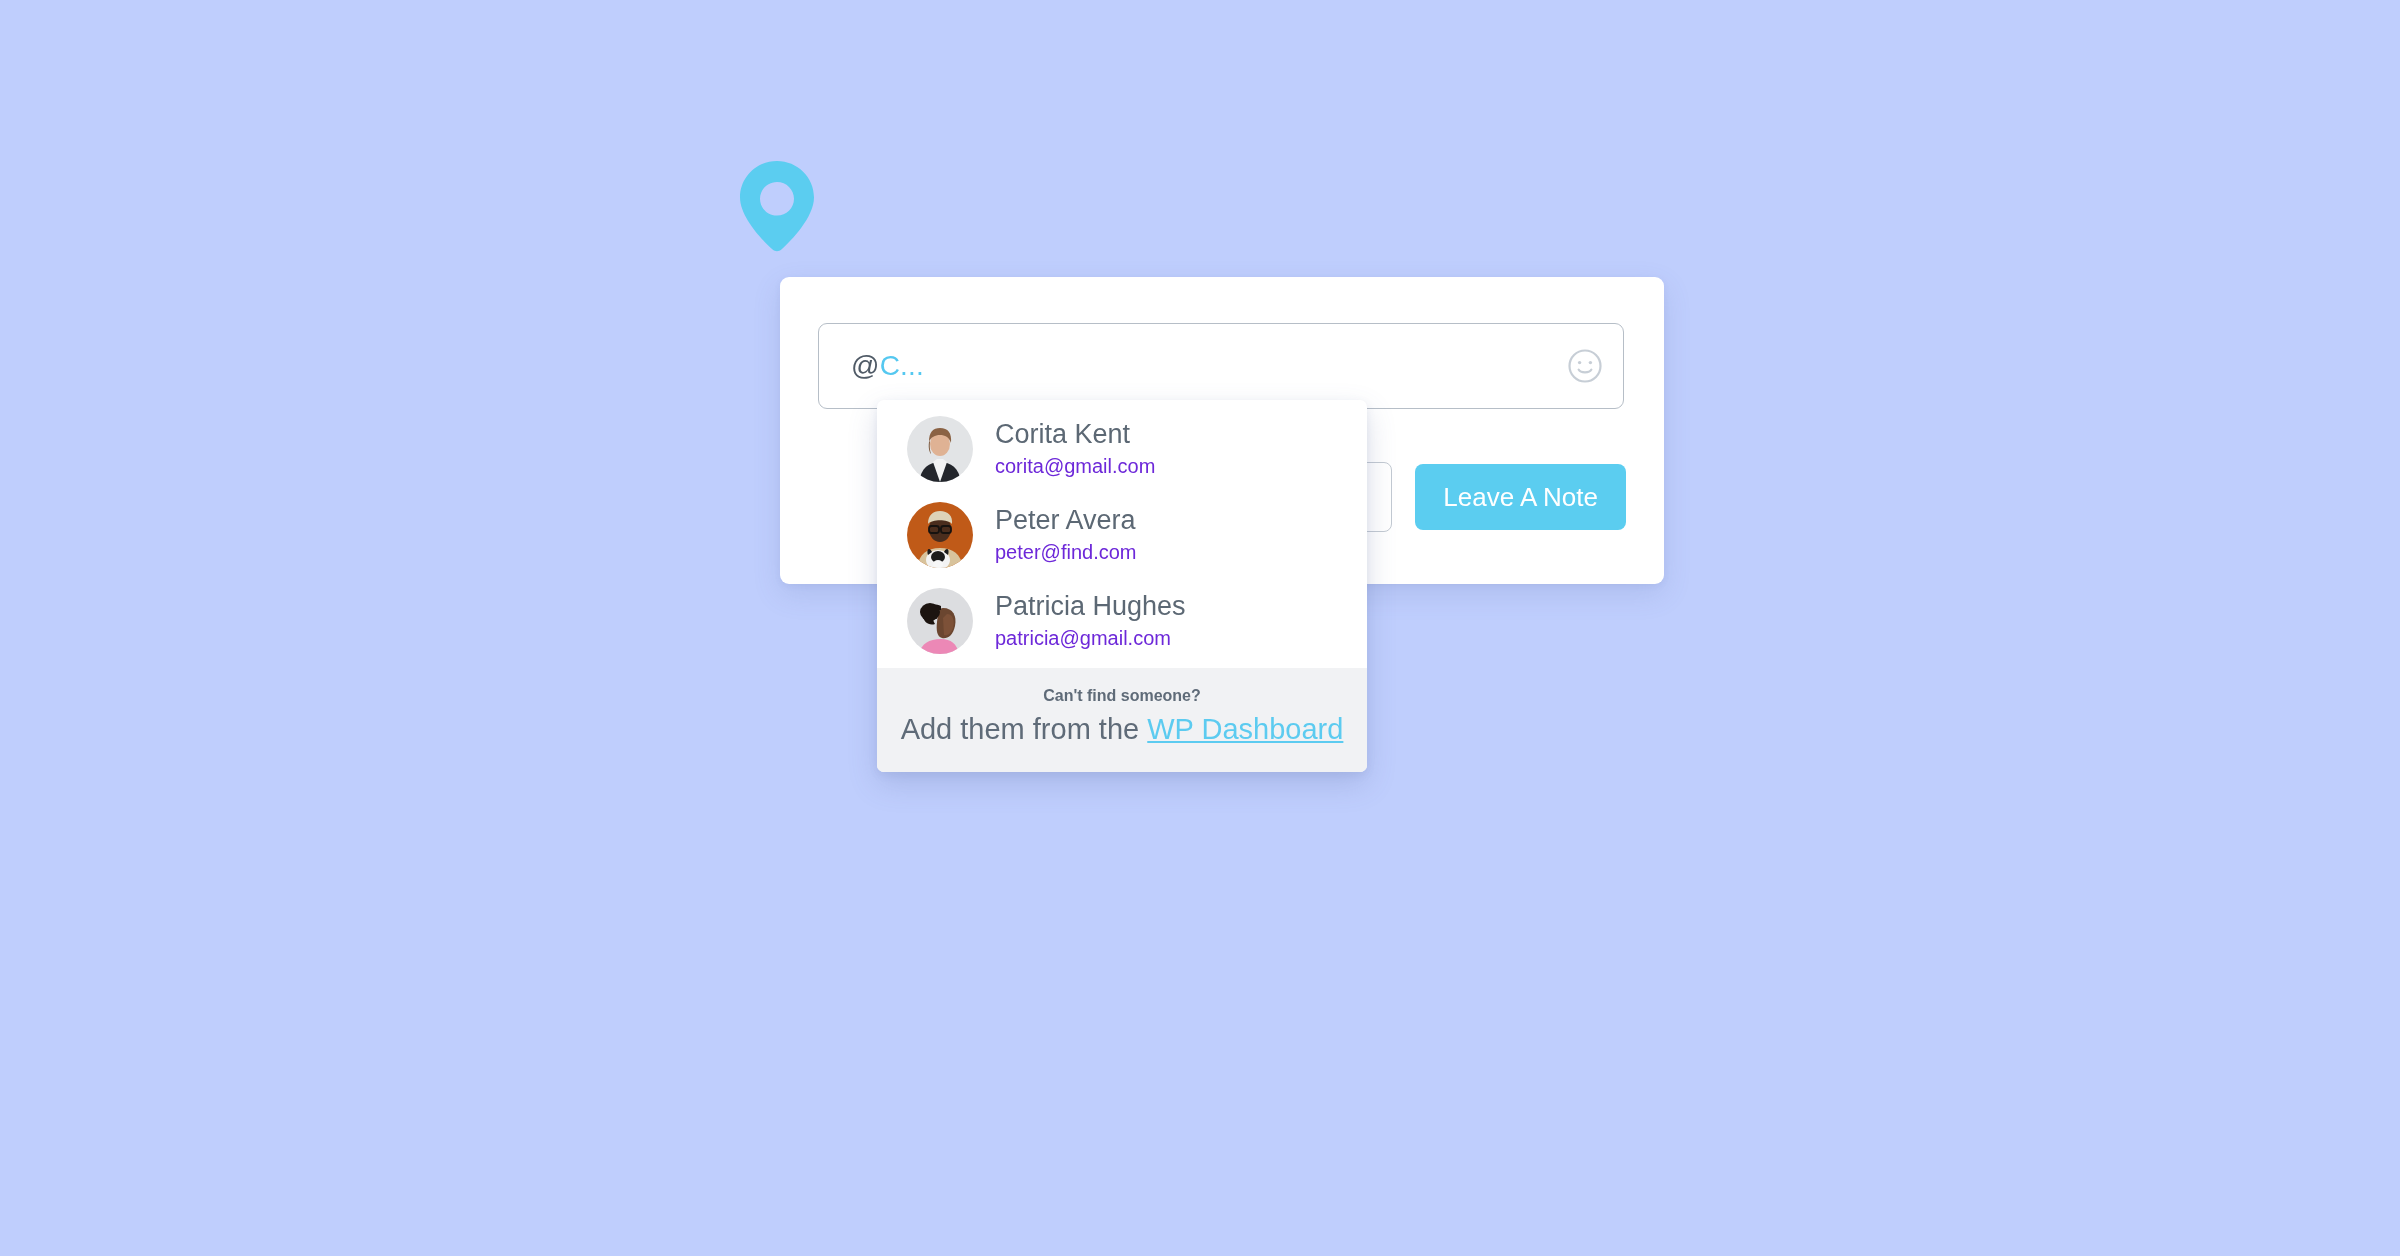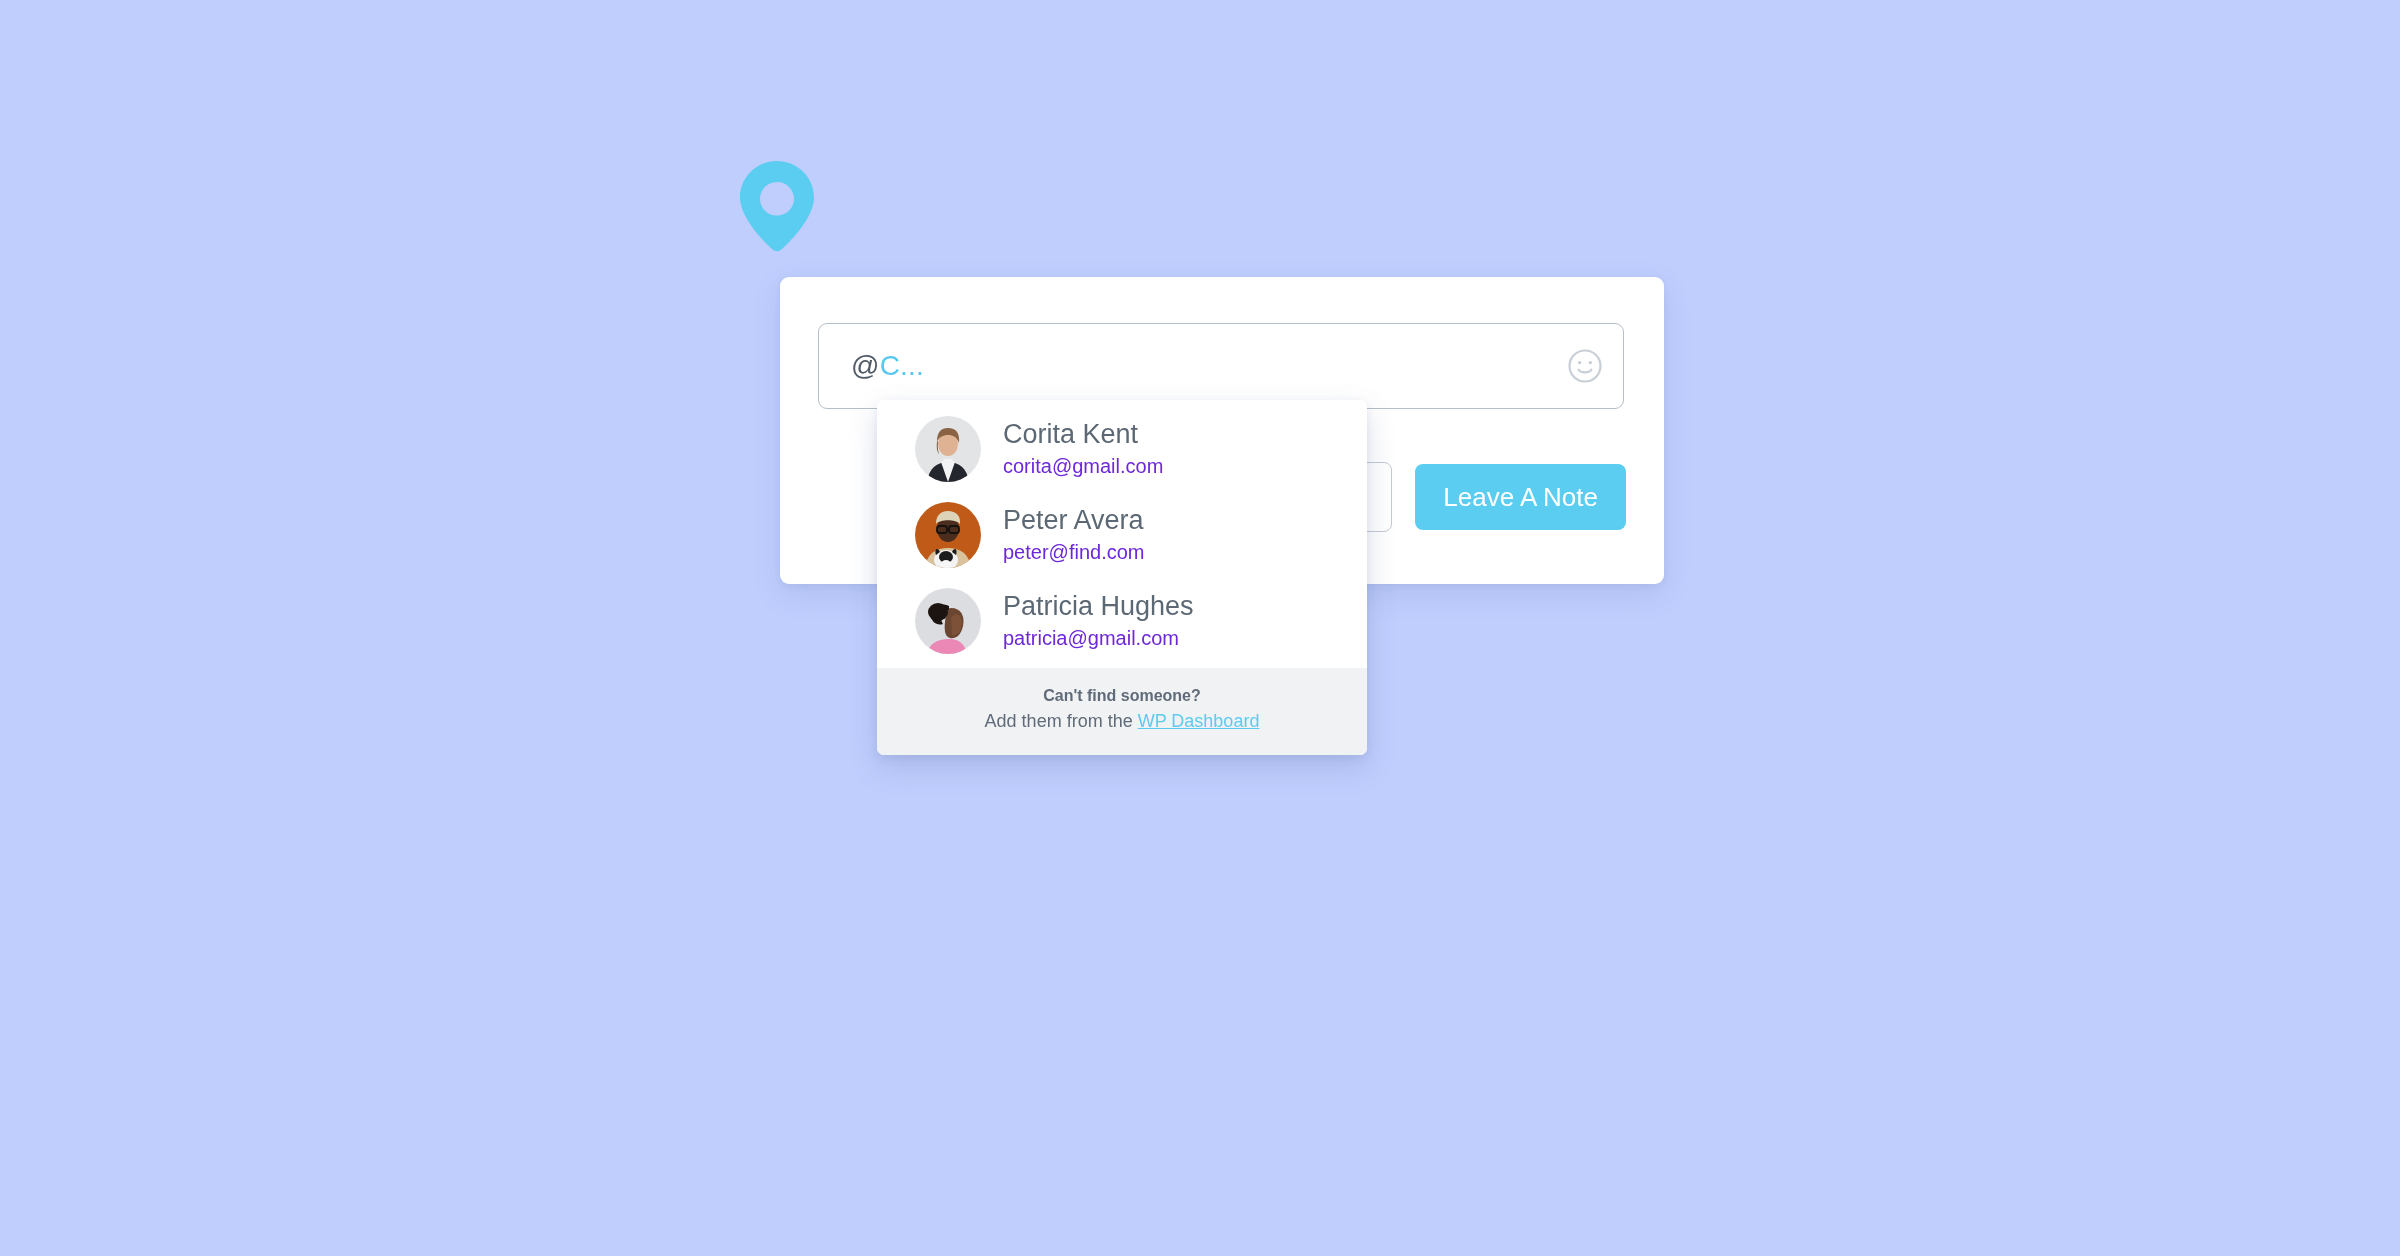--- a/index.html
+++ b/index.html
@@ -113,21 +113,21 @@
     position: absolute;
     left: 877px;
     top: 400px;
     width: 490px;
     background: #ffffff;
     border-radius: 7px;
     box-shadow: 0 12px 30px rgba(80, 95, 150, 0.20),
                 0 3px 8px rgba(80, 95, 150, 0.10);
     overflow: hidden;
   }
-  .dd-list { padding: 6px 0 4px 8px; }
+  .dd-list { padding: 6px 0 4px 0; }
 
   .dd-item {
     display: flex;
     align-items: center;
     gap: 22px;
     padding: 10px 28px 10px 30px;
     cursor: pointer;
   }
 
   .avatar {
@@ -160,21 +160,21 @@
     padding: 16px 20px 20px 20px;
     text-align: center;
   }
   .dd-footer-title {
     font-size: 16px;
     font-weight: bold;
     color: #5f6b78;
     line-height: 1.5;
   }
   .dd-footer-sub {
-    font-size: 18px;
+    font-size: 29px;
     color: #5f6b78;
     line-height: 1.5;
   }
   .dd-footer-link {
     color: #5ccbf0;
     text-decoration: underline;
     cursor: pointer;
   }
 </style>
 </head>

